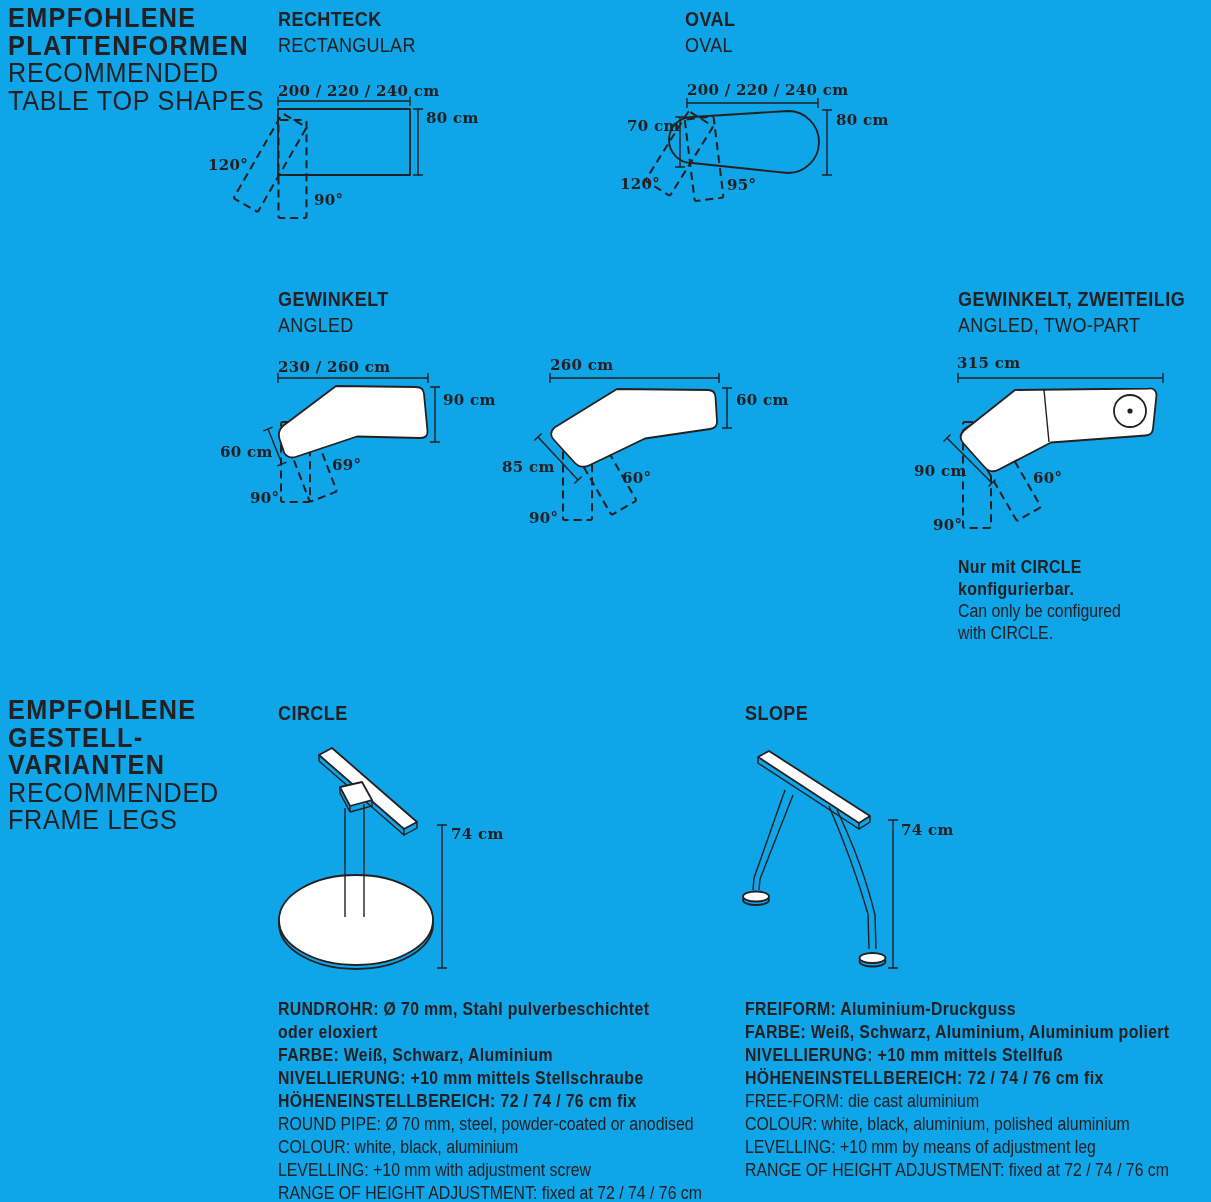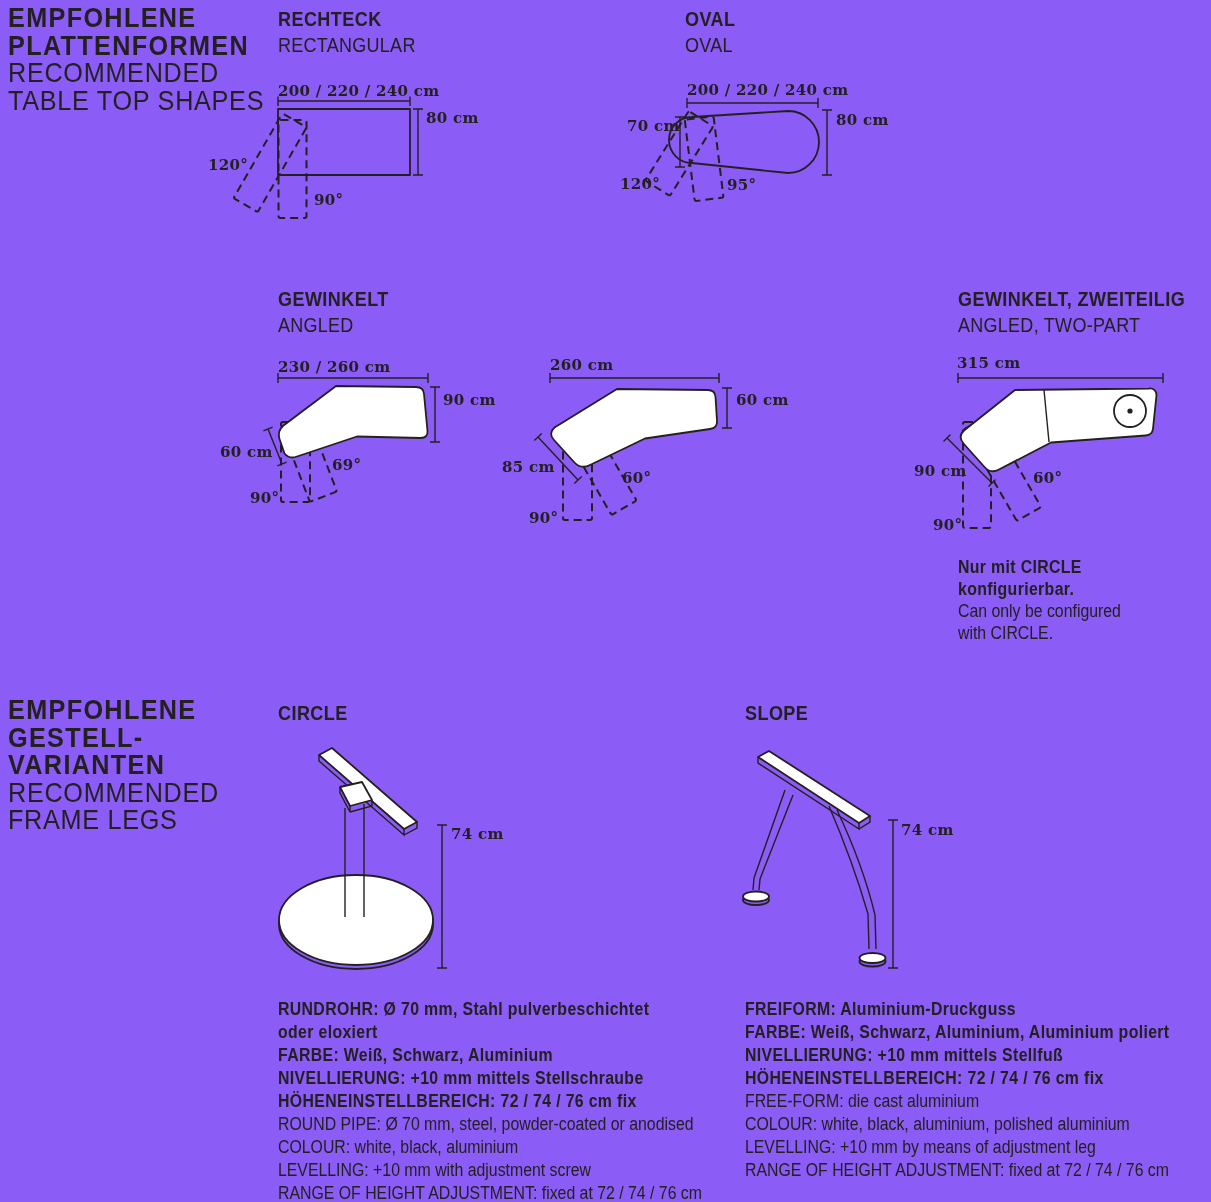--- a/index.html
+++ b/index.html
@@ -1,17 +1,17 @@
 <!DOCTYPE html>
 <html><head>
 <meta charset="utf-8">
 <style>
   html,body{margin:0;padding:0;background:#fff;}
   .page{
-    position:relative;width:1211px;height:1202px;background:#8b5cf6;
+    position:relative;width:1211px;height:1202px;background:#0ea5e9;
     font-family:"Liberation Sans",sans-serif;color:#242021;overflow:hidden;
   }
   .abs{position:absolute;}
   .h-big{font-size:28px;line-height:27.5px;font-weight:700;letter-spacing:1.5px;
          transform:scaleX(.9);transform-origin:0 0;white-space:nowrap;}
   .h-big .light{font-weight:400;letter-spacing:.8px;}
   .sec-title{font-size:20px;line-height:26px;font-weight:700;letter-spacing:.5px;
          transform:scaleX(.9);transform-origin:0 0;white-space:nowrap;}
   .sec-title .sub{font-weight:400;letter-spacing:.3px;}
   .note{font-size:18px;line-height:22px;transform:scaleX(.88);transform-origin:0 0;white-space:nowrap;}

